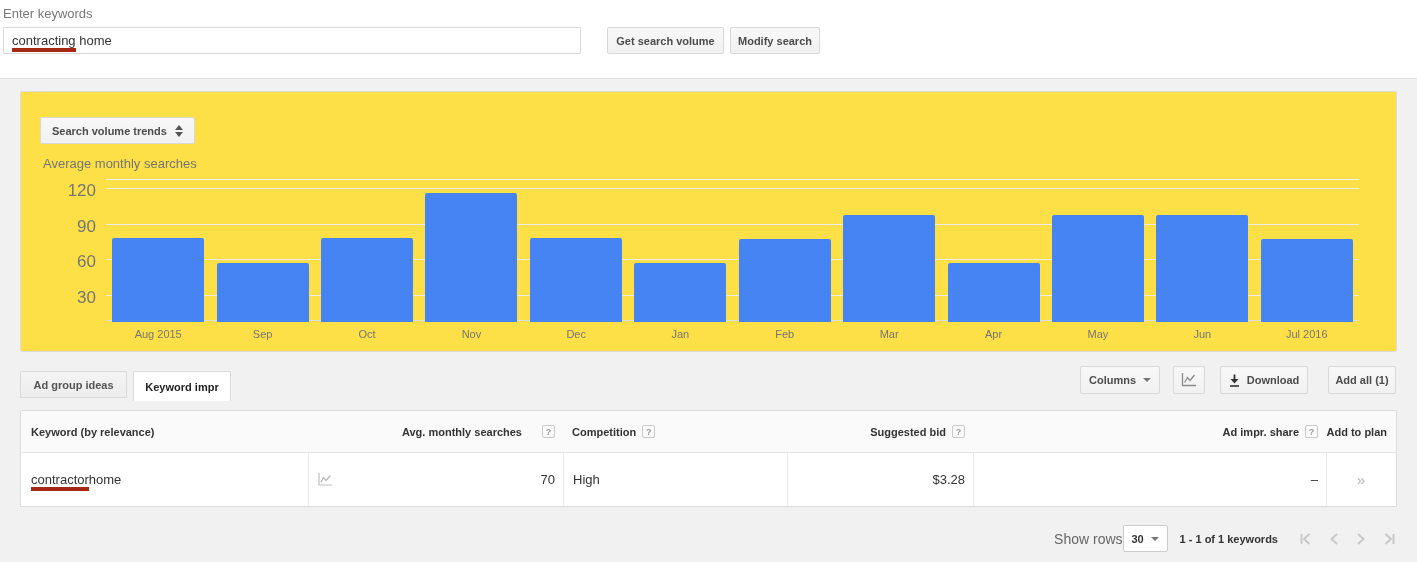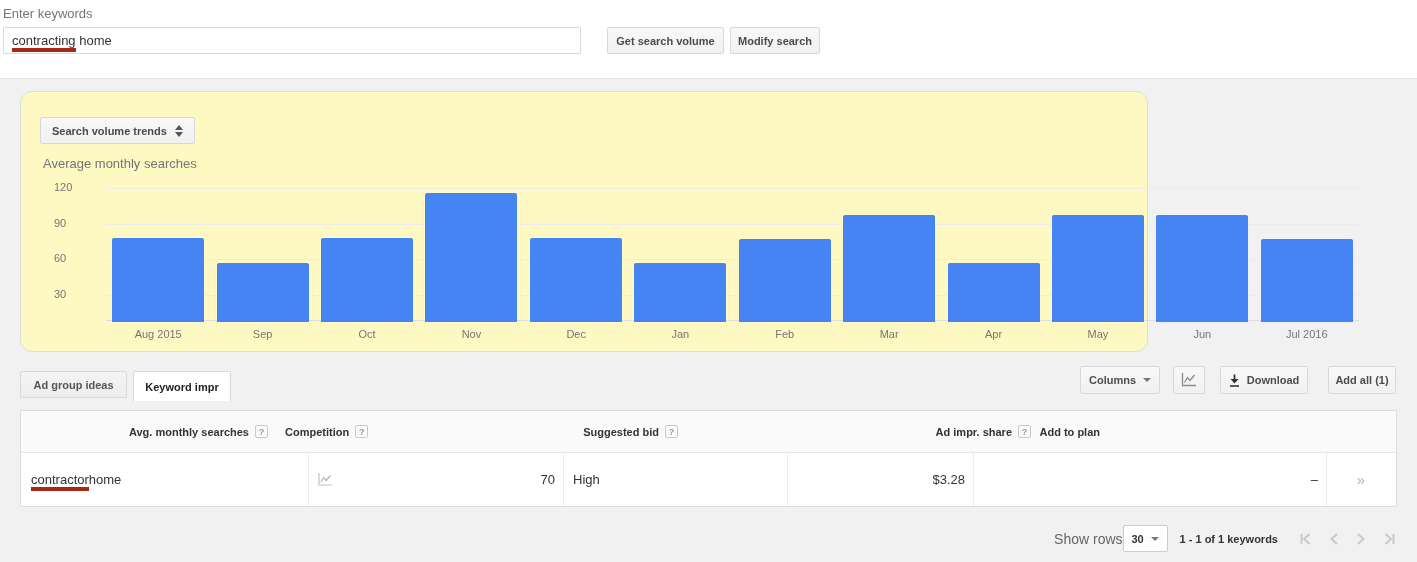--- a/index.html
+++ b/index.html
@@ -26,33 +26,33 @@
   .gbtn {
     background:linear-gradient(#f8f8f8,#f1f1f1); border:1px solid #d8d8d8; border-radius:2px;
     font-size:11px; font-weight:bold; color:#4c4c4c; display:inline-flex; align-items:center;
     justify-content:center; cursor:pointer; font-family:inherit; white-space:nowrap;
   }
   .btn-getvol { position:absolute; left:607px; top:27px; width:117px; height:27px; }
   .btn-modify { position:absolute; left:730px; top:27px; width:90px; height:27px; }
 
   
   .chart-card {
-    position:absolute; left:20px; top:91px; width:1128px; height:261px;
-    background:#fef9c3; border:1px solid #dcdcdc; border-radius:12px;
+    position:absolute; left:20px; top:91px; width:1377px; height:261px;
+    background:#fde047; border:1px solid #dcdcdc; border-radius:2px;
   }
   .svt-btn { position:absolute; left:19px; top:25px; height:27px; padding:0 11px; }
   .updown { display:inline-flex; flex-direction:column; margin-left:8px; gap:2px; }
   .tri-up { width:0; height:0; border-left:4px solid transparent; border-right:4px solid transparent; border-bottom:5px solid #555; }
   .tri-down { width:0; height:0; border-left:4px solid transparent; border-right:4px solid transparent; border-top:5px solid #555; }
   .chart-title { position:absolute; left:22px; top:64px; font-size:13px; color:#757575; }
 
   .plot { position:absolute; left:85px; top:87px; width:1253px; height:142px;
           border-top:1px solid #f2f2f2; border-bottom:1px solid #dedede; }
   .gridline { position:absolute; left:0; width:100%; height:1px; background:#ececec; }
-  .ytick { position:absolute; left:-52px; width:42px; font-size:11px; color:#757575; }
+  .ytick { position:absolute; left:-52px; width:42px; text-align:right; font-size:17px; color:#757575; }
   .bar { position:absolute; background:#4584f2; border-radius:2px 2px 0 0; }
   .xtick { position:absolute; top:148px; text-align:center; font-size:11px; color:#757575; }
 
   
   .tab { position:absolute; display:flex; align-items:center; justify-content:center;
          font-size:11px; font-weight:bold; cursor:pointer; }
   .tab-inactive { left:20px; top:371px; width:107px; height:27px;
          background:linear-gradient(#f4f4f4,#ededed); border:1px solid #d9d9d9; color:#555; border-radius:2px 2px 0 0; }
   .tab-active { left:133px; top:371px; width:98px; height:30px;
          background:#fff; border:1px solid #d9d9d9; border-bottom:none; color:#222; border-radius:2px 2px 0 0; z-index:2; }
@@ -63,21 +63,21 @@
   .btn-download { position:absolute; left:1220px; top:366px; width:88px; height:28px; }
   .btn-download svg { margin-right:7px; }
   .btn-addall { position:absolute; left:1328px; top:366px; width:68px; height:28px; }
 
   
   .table-panel { position:absolute; left:20px; top:410px; width:1377px; height:97px;
                  background:#fff; border:1px solid #dcdcdc; border-radius:1px; }
   .thead { display:flex; height:42px; background:#fafafa; border-bottom:1px solid #e6e6e6;
            font-size:11px; font-weight:bold; color:#333; align-items:center; }
   .trow { display:flex; height:53px; font-size:13px; color:#333; align-items:center; }
-  .c0 { width:287px; } .c1 { width:255px; } .c2 { width:224px; } .c3 { width:186px; } .c4 { width:353px; } .c5 { width:69px; }
+  .c0 { width:287px; } .c1 { width:255px;gap:14px; } .c2 { width:224px; } .c3 { width:186px; } .c4 { width:353px; } .c5 { width:69px; }
   .cell { display:flex; align-items:center; height:100%; }
   .pl { padding-left:10px; } .pl8 { padding-left:9px; }
   .right { justify-content:flex-end; padding-right:8px; }
   .center { justify-content:center; }
   .trow .cell + .cell { border-left:1px solid #ebebeb; }
   .help-box { display:inline-flex; align-items:center; justify-content:center;
               width:13px; height:13px; margin-left:6px; border:1px solid #c9c9c9; border-radius:2px;
               background:#fbfbfb; color:#999; font-size:9px; font-weight:bold; cursor:pointer; }
   .kw-between { justify-content:space-between; padding-right:8px; }
   .add-plan-glyph { color:#b5b5b5; font-size:15px; cursor:pointer; }
@@ -168,20 +168,23 @@
       <path d="M5.5 0.5 V7" stroke="#333" stroke-width="1.8" fill="none"></path>
       <polygon points="1.5,5 9.5,5 5.5,9.5" fill="#333"></polygon>
       <path d="M1 12 H10" stroke="#333" stroke-width="1.6" fill="none"></path>
     </svg>
     <span>Download</span>
   </button>
   <button class="gbtn btn-addall">Add all (1)</button>
 
   <div class="table-panel">
     <div class="thead">
+      <div class="cell c0 pl">
+        <span>Keyword (by relevance)</span>
+      </div>
       <div class="cell c1 right">
         <span>Avg. monthly searches</span>
         <span class="help-box">?</span>
       </div>
       <div class="cell c2 pl8">
         <span>Competition</span>
         <span class="help-box">?</span>
       </div>
       <div class="cell c3 right">
         <span>Suggested bid</span>

